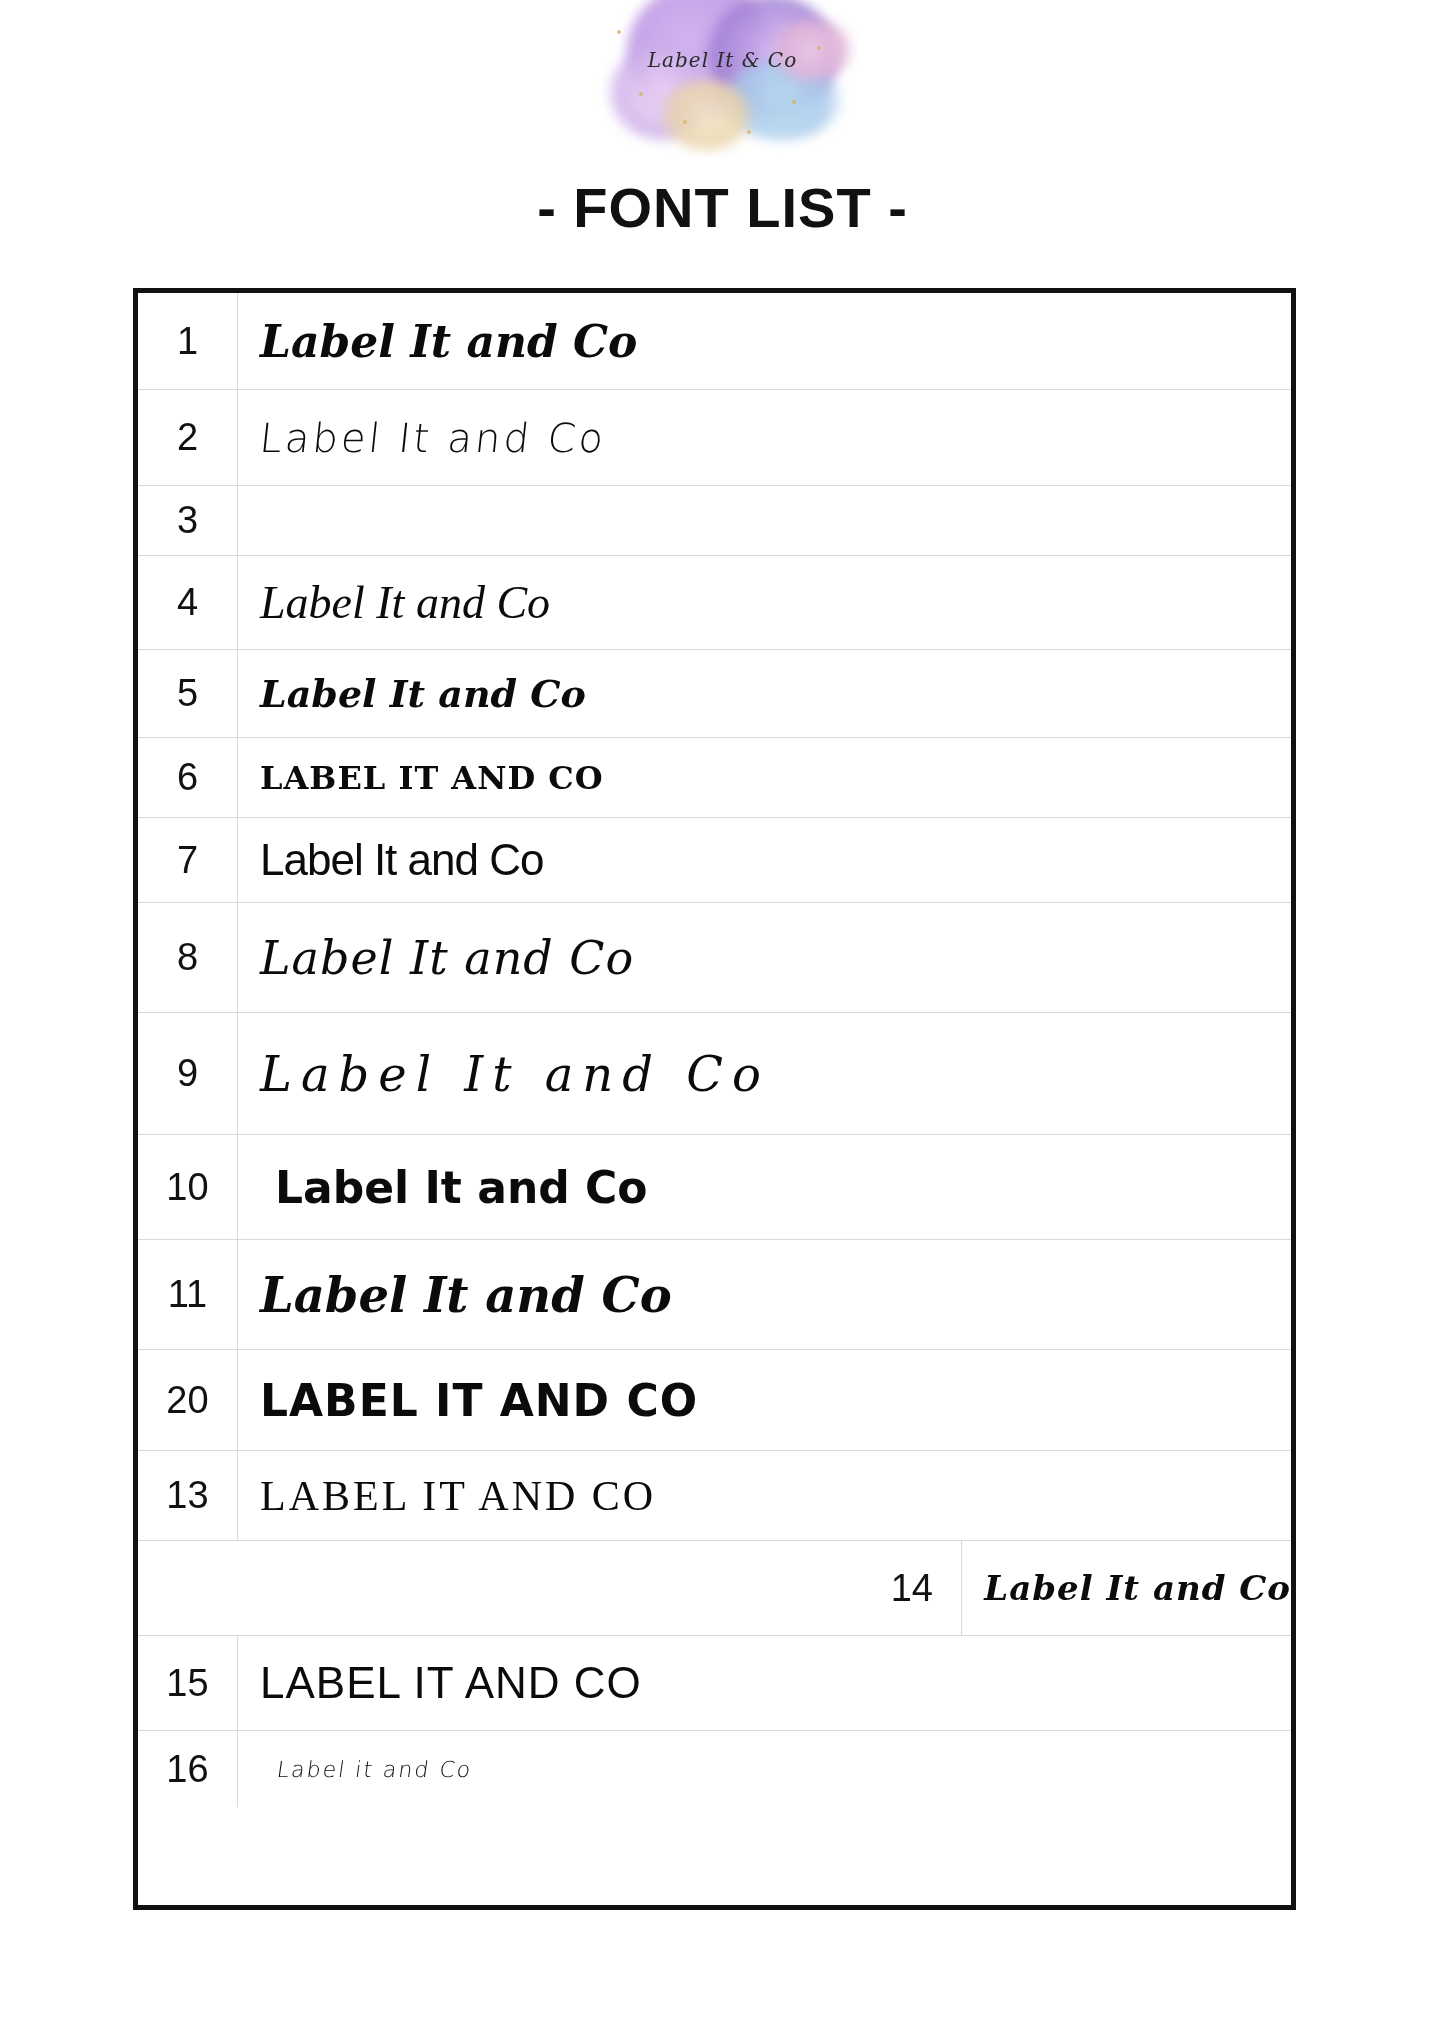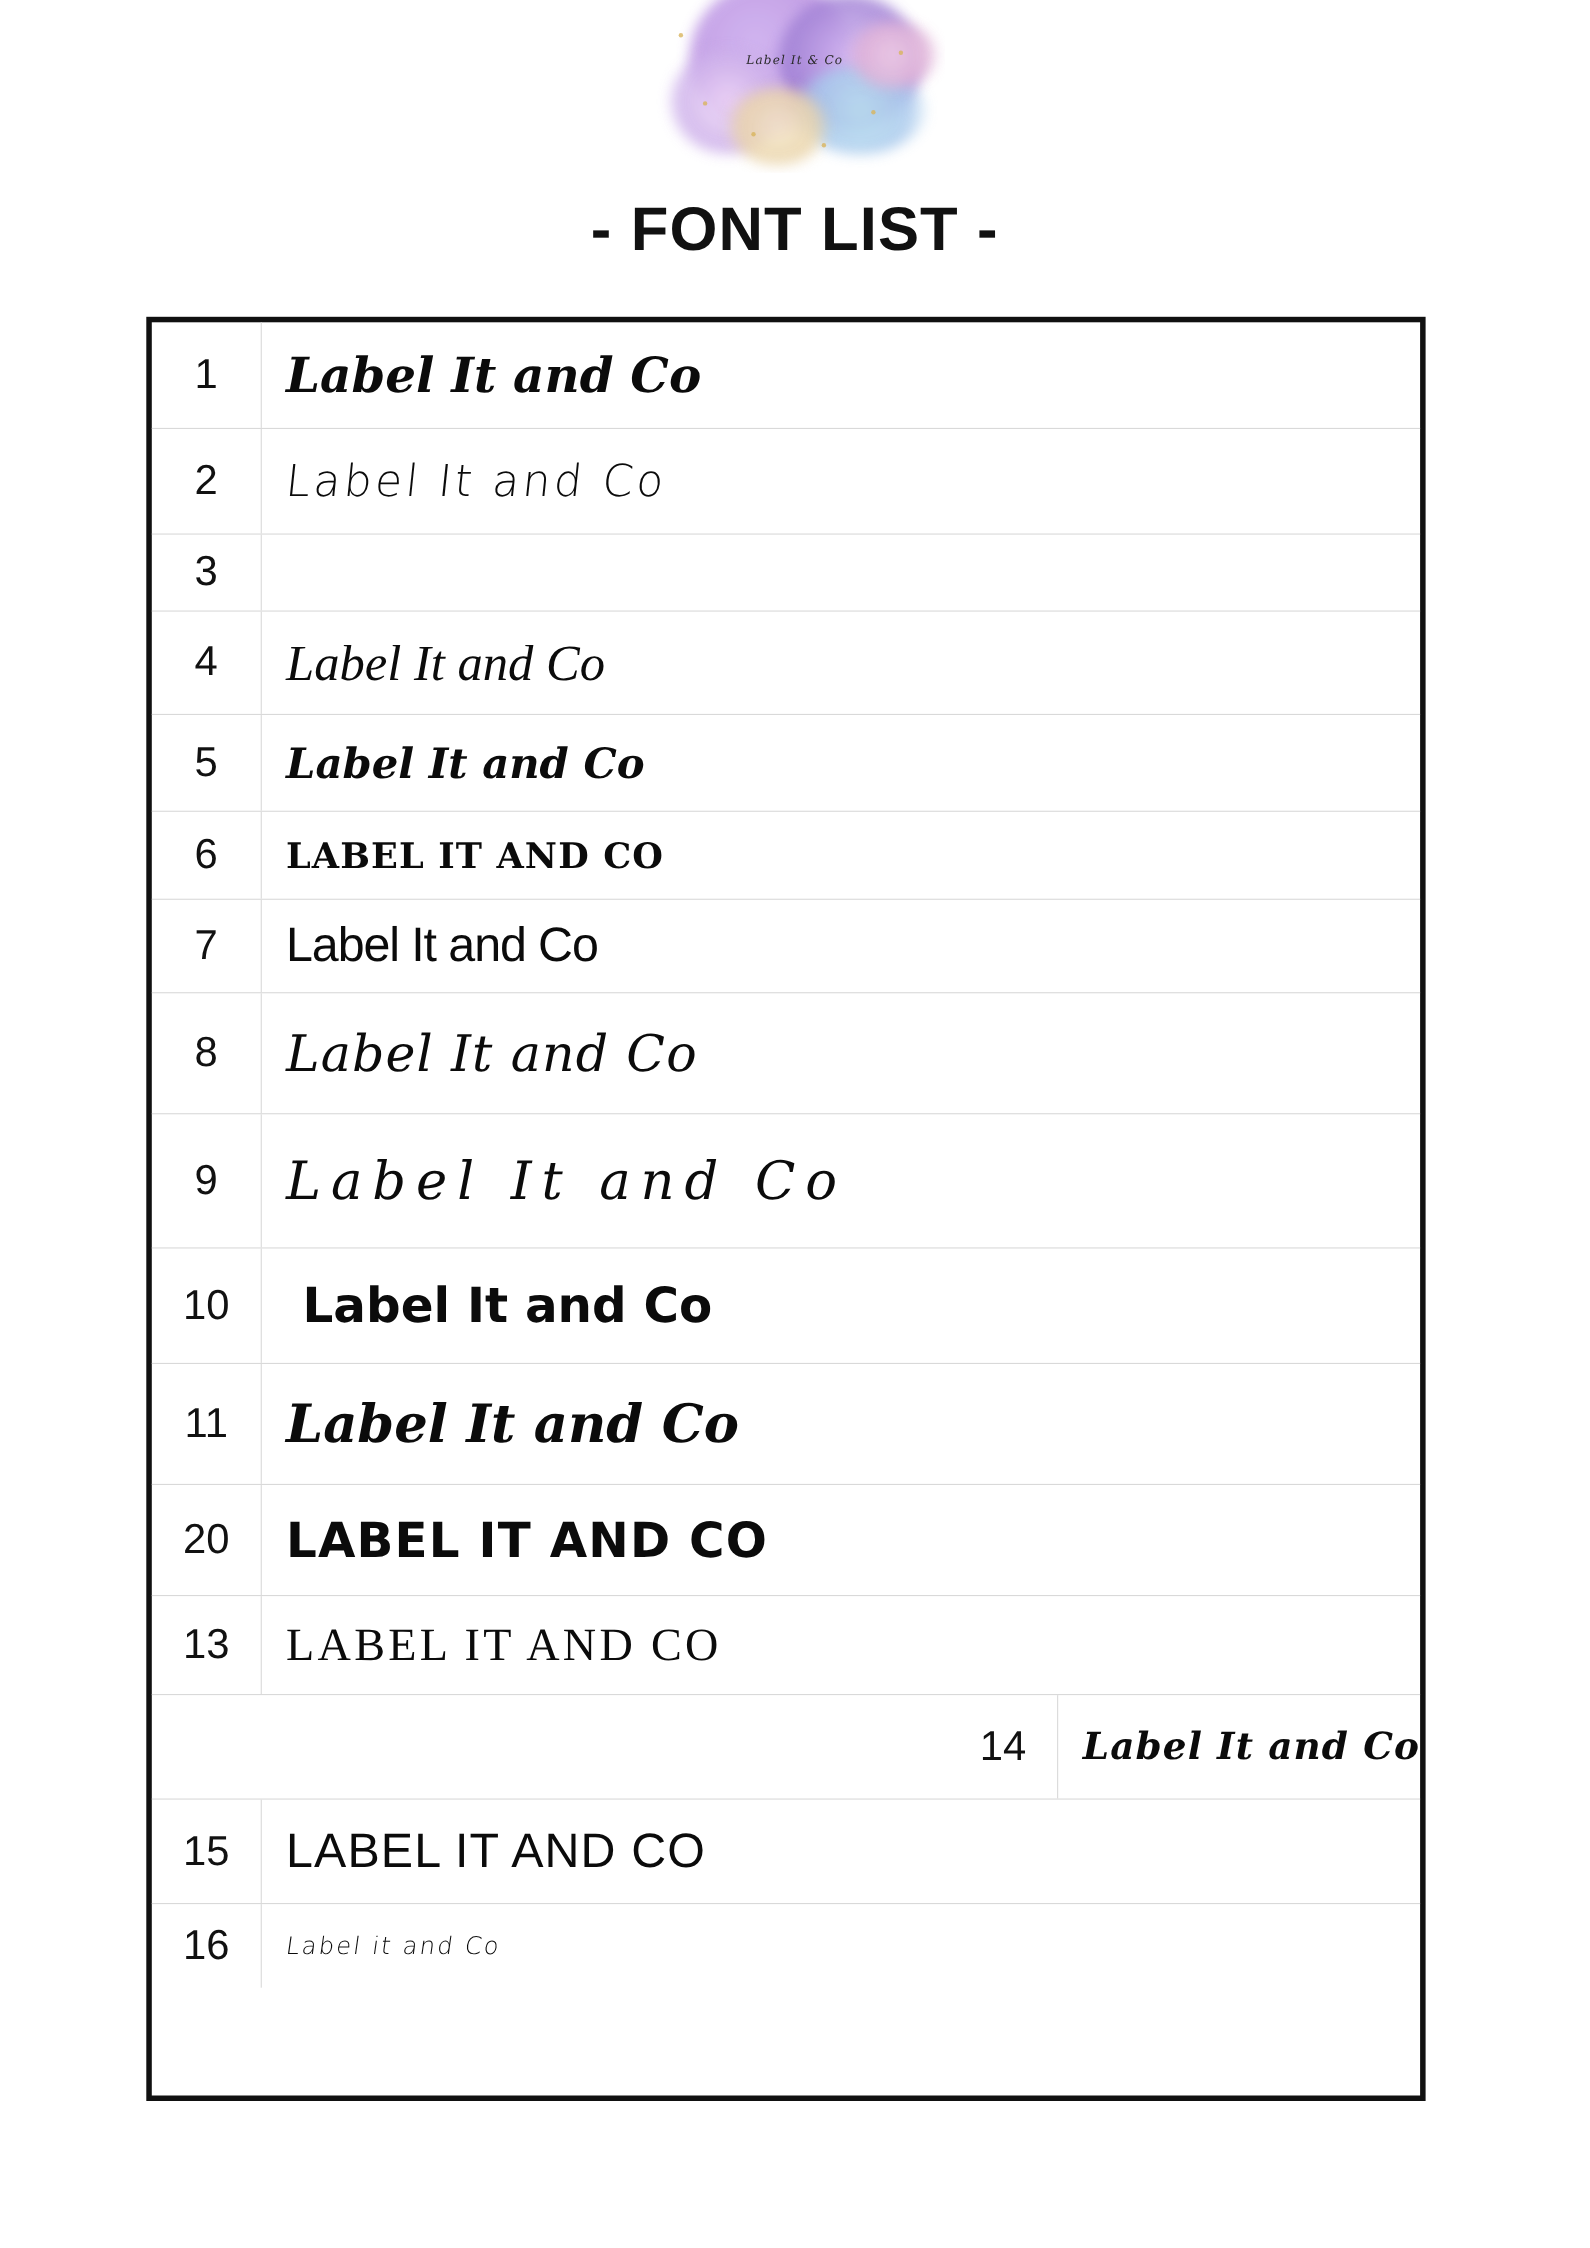--- a/index.html
+++ b/index.html
@@ -49,21 +49,21 @@
     background: #d8b45e;
     opacity: .8;
   }
   .logo-text {
     position: absolute;
     left: 0; right: 0;
     top: 48px;
     text-align: center;
     font-family: "DejaVu Serif", serif;
     font-style: italic;
-    font-size: 11px;
+    font-size: 20px;
     letter-spacing: 1px;
     color: #2a2a2a;
     z-index: 5;
   }
 
   
   .title {
     text-align: center;
     font-size: 56px;
     font-weight: 700;
@@ -222,18 +222,18 @@
   <div class="row" style="height:95px;justify-content:flex-end;">
     <div class="num">14</div>
     <div class="sample f14">Label It and Co</div>
   </div>
 
   <div class="row" style="height:95px;">
     <div class="num">15</div>
     <div class="sample f15">LABEL IT AND CO</div>
   </div>
 
-  <div class="row" style="height:76px;">
+  <div class="row" style="height:76px;gap:17px;">
     <div class="num">16</div>
     <div class="sample f16">Label it and Co</div>
   </div>
 
 </div>
 
 </body></html>

